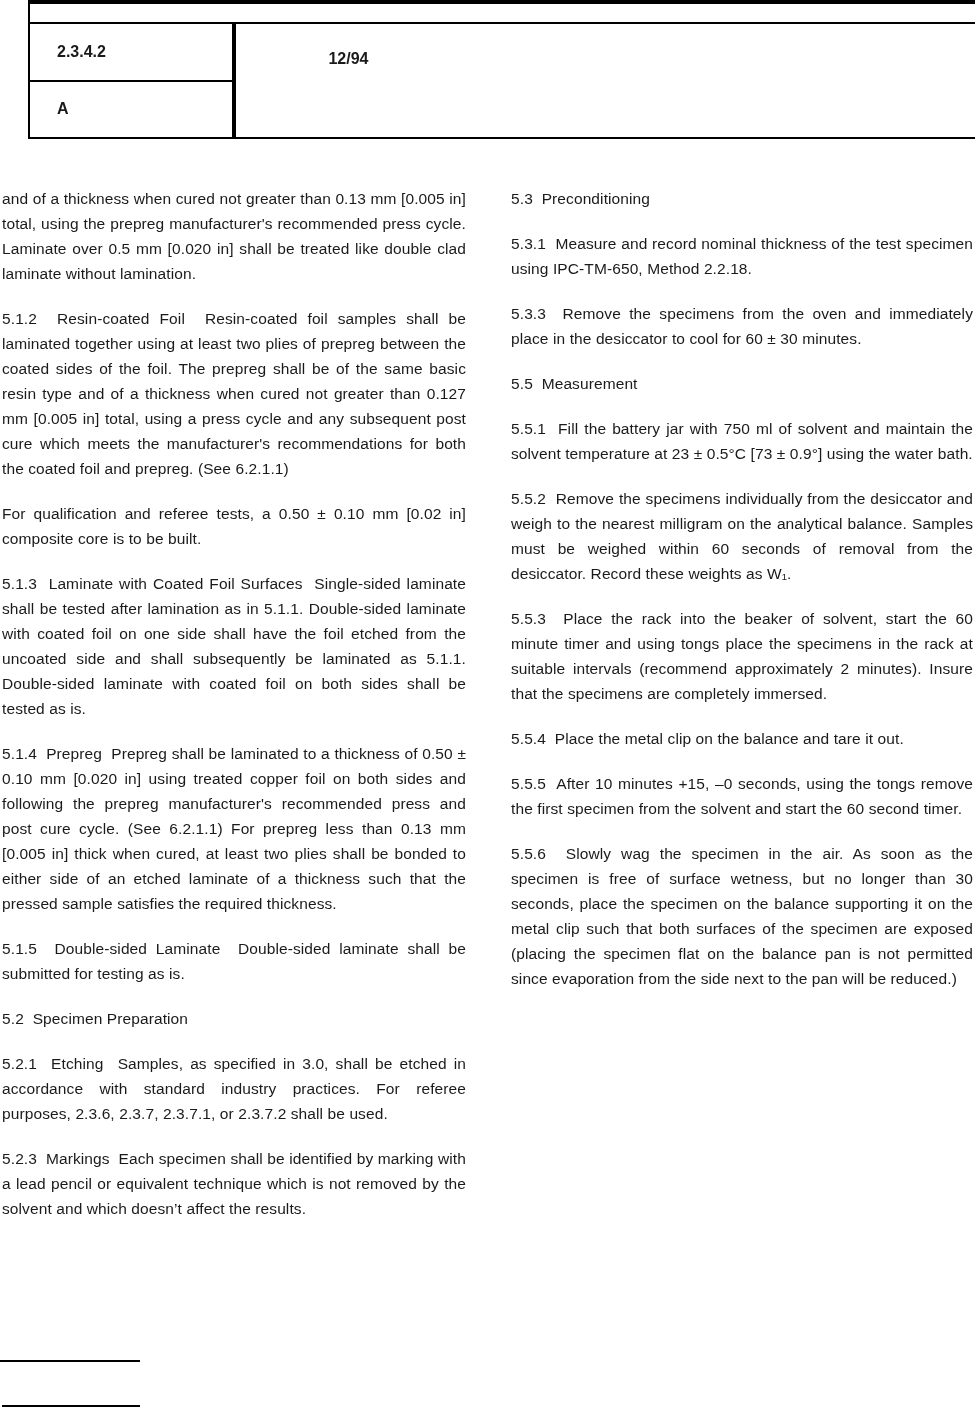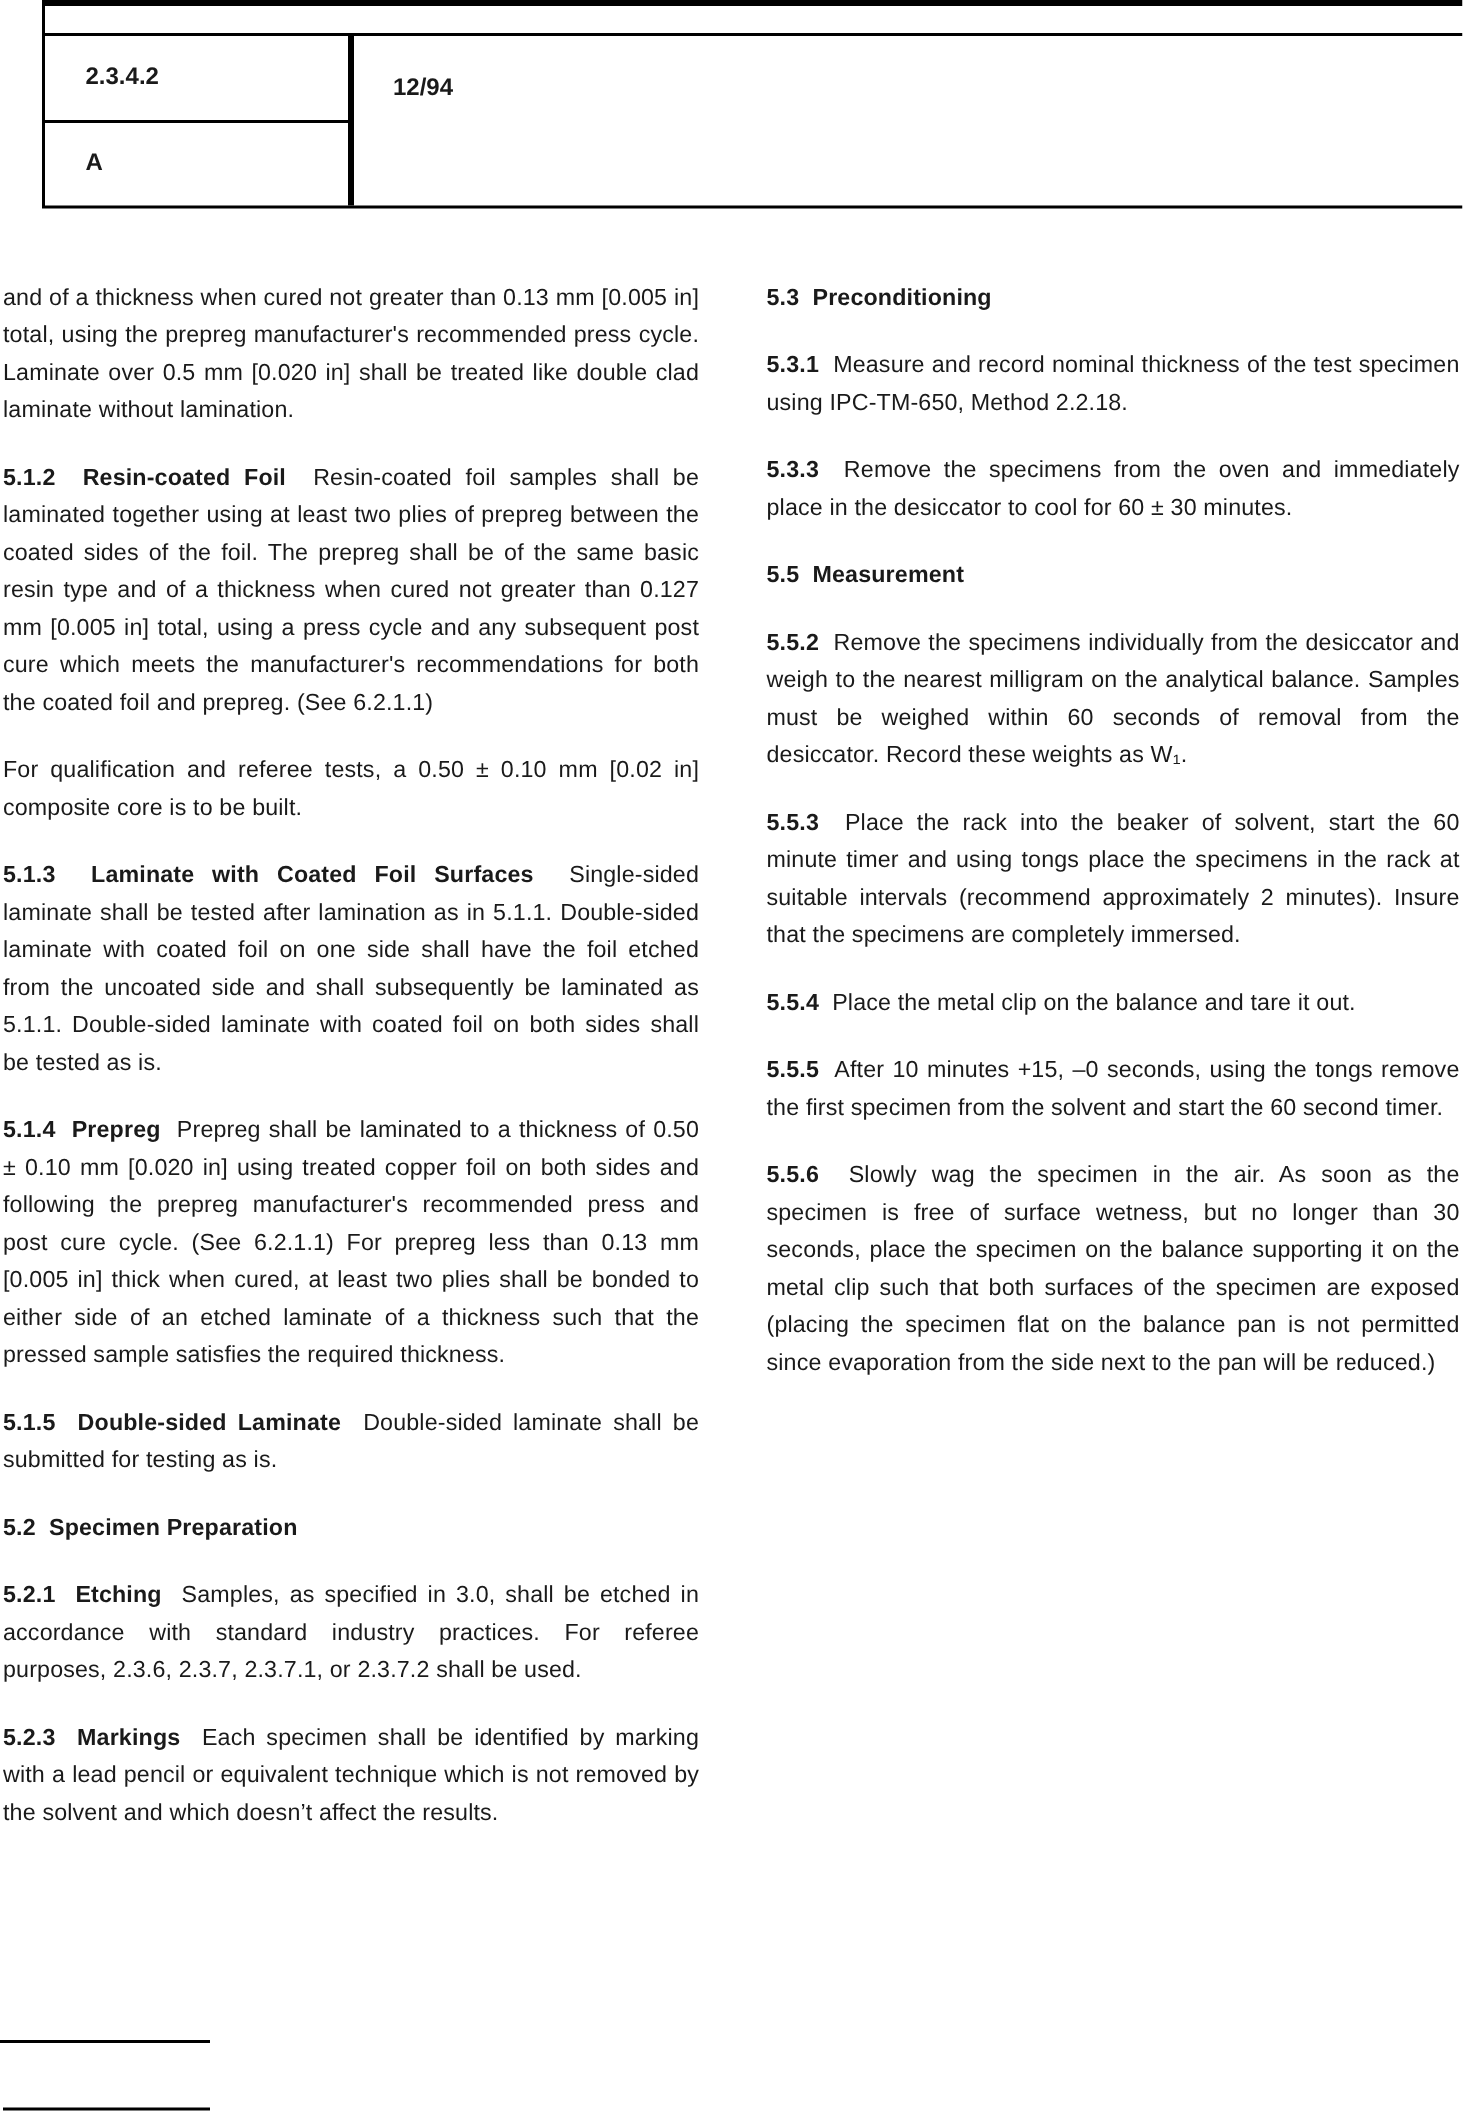--- a/index.html
+++ b/index.html
@@ -41,34 +41,34 @@
   .hcol-title {
     flex:1; box-sizing:border-box;
     padding:26px 14px 0 22px;
     font-weight:bold; font-size:16px; line-height:21px;
     max-width:567px;
   }
   .hcol-date {
     width:201px; box-sizing:border-box;
     border-left:2px solid #000;
     padding:26px 0 0 26px;
-    font-weight:bold; font-size:16px;
+    font-weight:bold; font-size:16px;text-align:center;
   }
 
   
   .col {
     position:absolute; top:186px;
     font-size:15.5px; line-height:25px;
     letter-spacing:0.1px;
   }
   .col-left  { left:2px;   width:464px; }
   .col-right { left:511px; width:462px; }
   p.para { margin:0 0 20px 0; text-align:justify; }
   p.para.heading { text-align:left; }
-  b.sec { font-weight:bold; }
+  b.sec { font-weight:normal; }
 
   
   .fn-rule { position:absolute; background:#000; height:2px; }
   .fn-rule-1 { left:0;  top:1360px; width:140px; }
   .fn-rule-2 { left:2px; top:1405px; width:138px; }
 </style>
 </head>
 <body>
 
 <div class="page">
@@ -99,20 +99,21 @@
       <p class="para"><b class="sec">5.1.5&nbsp; Double-sided Laminate</b><span>&nbsp; Double-sided laminate shall be submitted for testing as is.</span></p>
       <p class="para heading"><b class="sec">5.2&nbsp; Specimen Preparation</b></p>
       <p class="para"><b class="sec">5.2.1&nbsp; Etching</b><span>&nbsp; Samples, as specified in 3.0, shall be etched in accordance with standard industry practices. For referee purposes, 2.3.6, 2.3.7, 2.3.7.1, or 2.3.7.2 shall be used.</span></p>
       <p class="para"><b class="sec">5.2.3&nbsp; Markings</b><span>&nbsp; Each specimen shall be identified by marking with a lead pencil or equivalent technique which is not removed by the solvent and which doesn’t affect the results.</span></p>
     </div>
   <div class="col col-right">
       <p class="para heading"><b class="sec">5.3&nbsp; Preconditioning</b></p>
       <p class="para"><b class="sec">5.3.1</b><span>&nbsp; Measure and record nominal thickness of the test specimen using IPC-TM-650, Method 2.2.18.</span></p>
       <p class="para"><b class="sec">5.3.3</b><span>&nbsp; Remove the specimens from the oven and immediately place in the desiccator to cool for 60 ± 30 minutes.</span></p>
       <p class="para heading"><b class="sec">5.5&nbsp; Measurement</b></p>
+      <p class="para"><b class="sec">5.5.1</b><span>&nbsp; Fill the battery jar with 750 ml of solvent and maintain the solvent temperature at 23 ± 0.5°C [73 ± 0.9°] using the water bath.</span></p>
       <p class="para"><b class="sec">5.5.2</b><span>&nbsp; Remove the specimens individually from the desiccator and weigh to the nearest milligram on the analytical balance. Samples must be weighed within 60 seconds of removal from the desiccator. Record these weights as W₁.</span></p>
       <p class="para"><b class="sec">5.5.3</b><span>&nbsp; Place the rack into the beaker of solvent, start the 60 minute timer and using tongs place the specimens in the rack at suitable intervals (recommend approximately 2 minutes). Insure that the specimens are completely immersed.</span></p>
       <p class="para"><b class="sec">5.5.4</b><span>&nbsp; Place the metal clip on the balance and tare it out.</span></p>
       <p class="para"><b class="sec">5.5.5</b><span>&nbsp; After 10 minutes +15, –0 seconds, using the tongs remove the first specimen from the solvent and start the 60 second timer.</span></p>
       <p class="para"><b class="sec">5.5.6</b><span>&nbsp; Slowly wag the specimen in the air. As soon as the specimen is free of surface wetness, but no longer than 30 seconds, place the specimen on the balance supporting it on the metal clip such that both surfaces of the specimen are exposed (placing the specimen flat on the balance pan is not permitted since evaporation from the side next to the pan will be reduced.)</span></p>
     </div>
 
   <div class="fn-rule fn-rule-1"></div>
   <div class="fn-rule fn-rule-2"></div>
 

